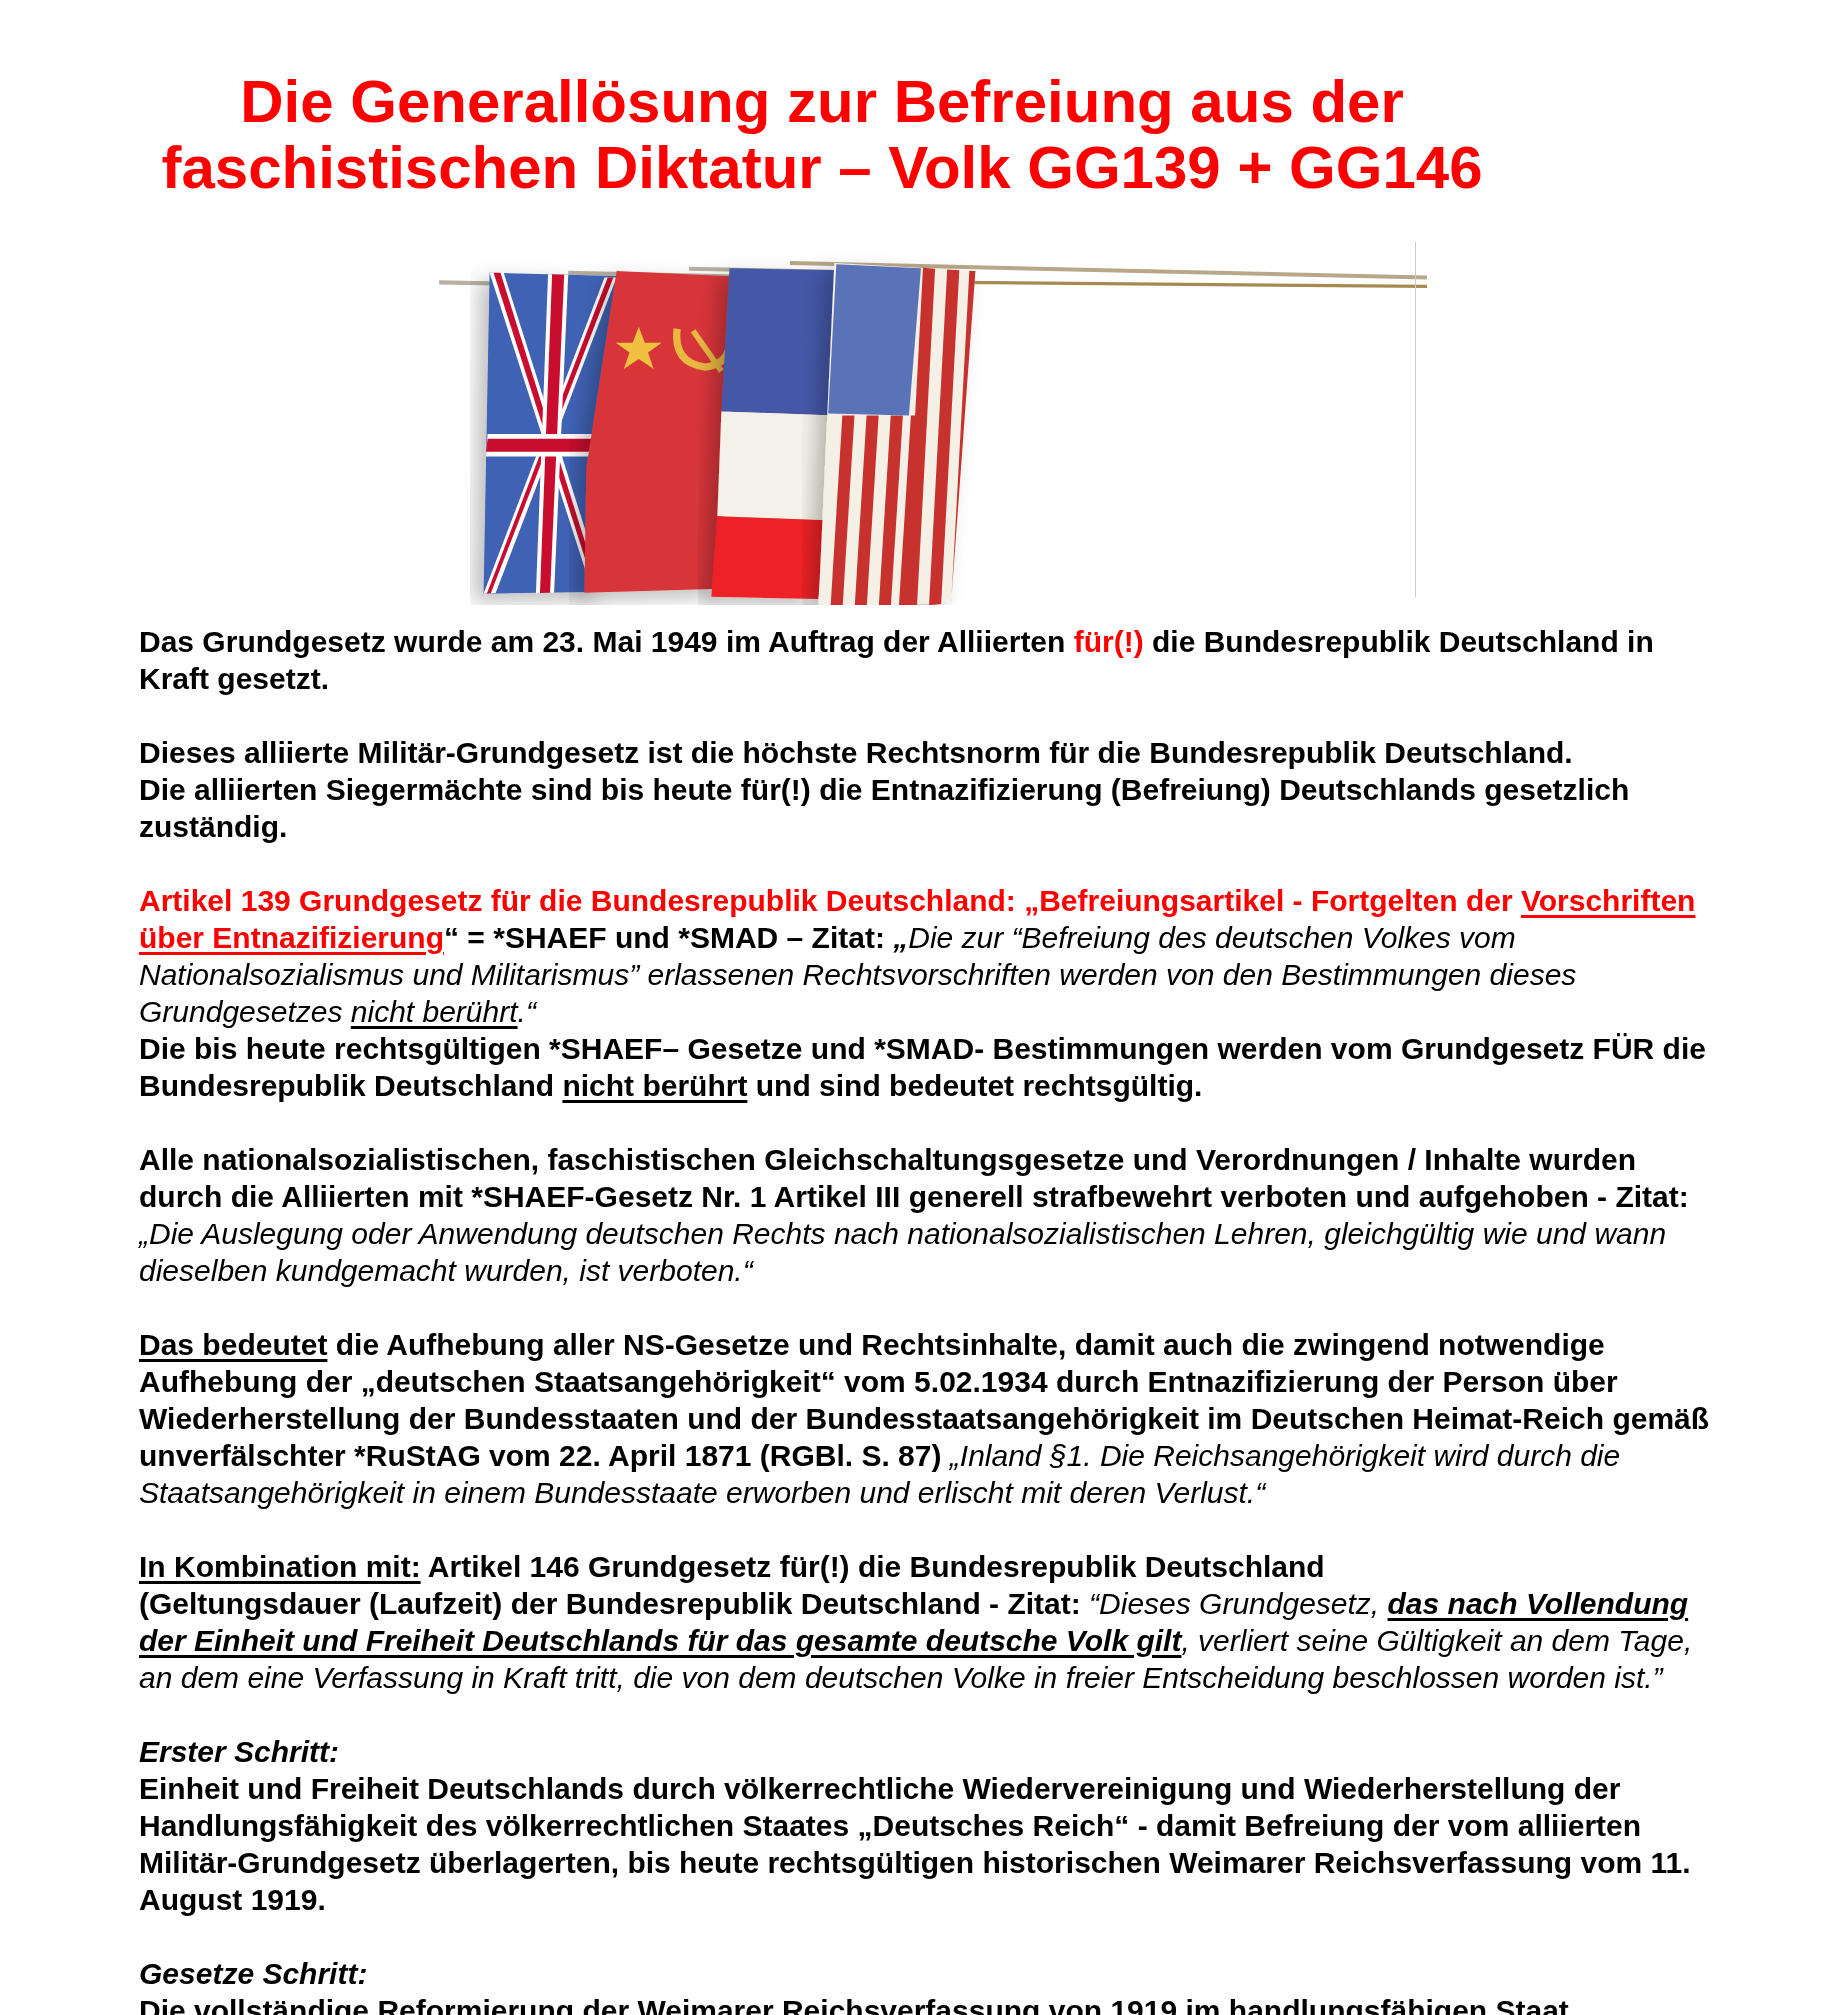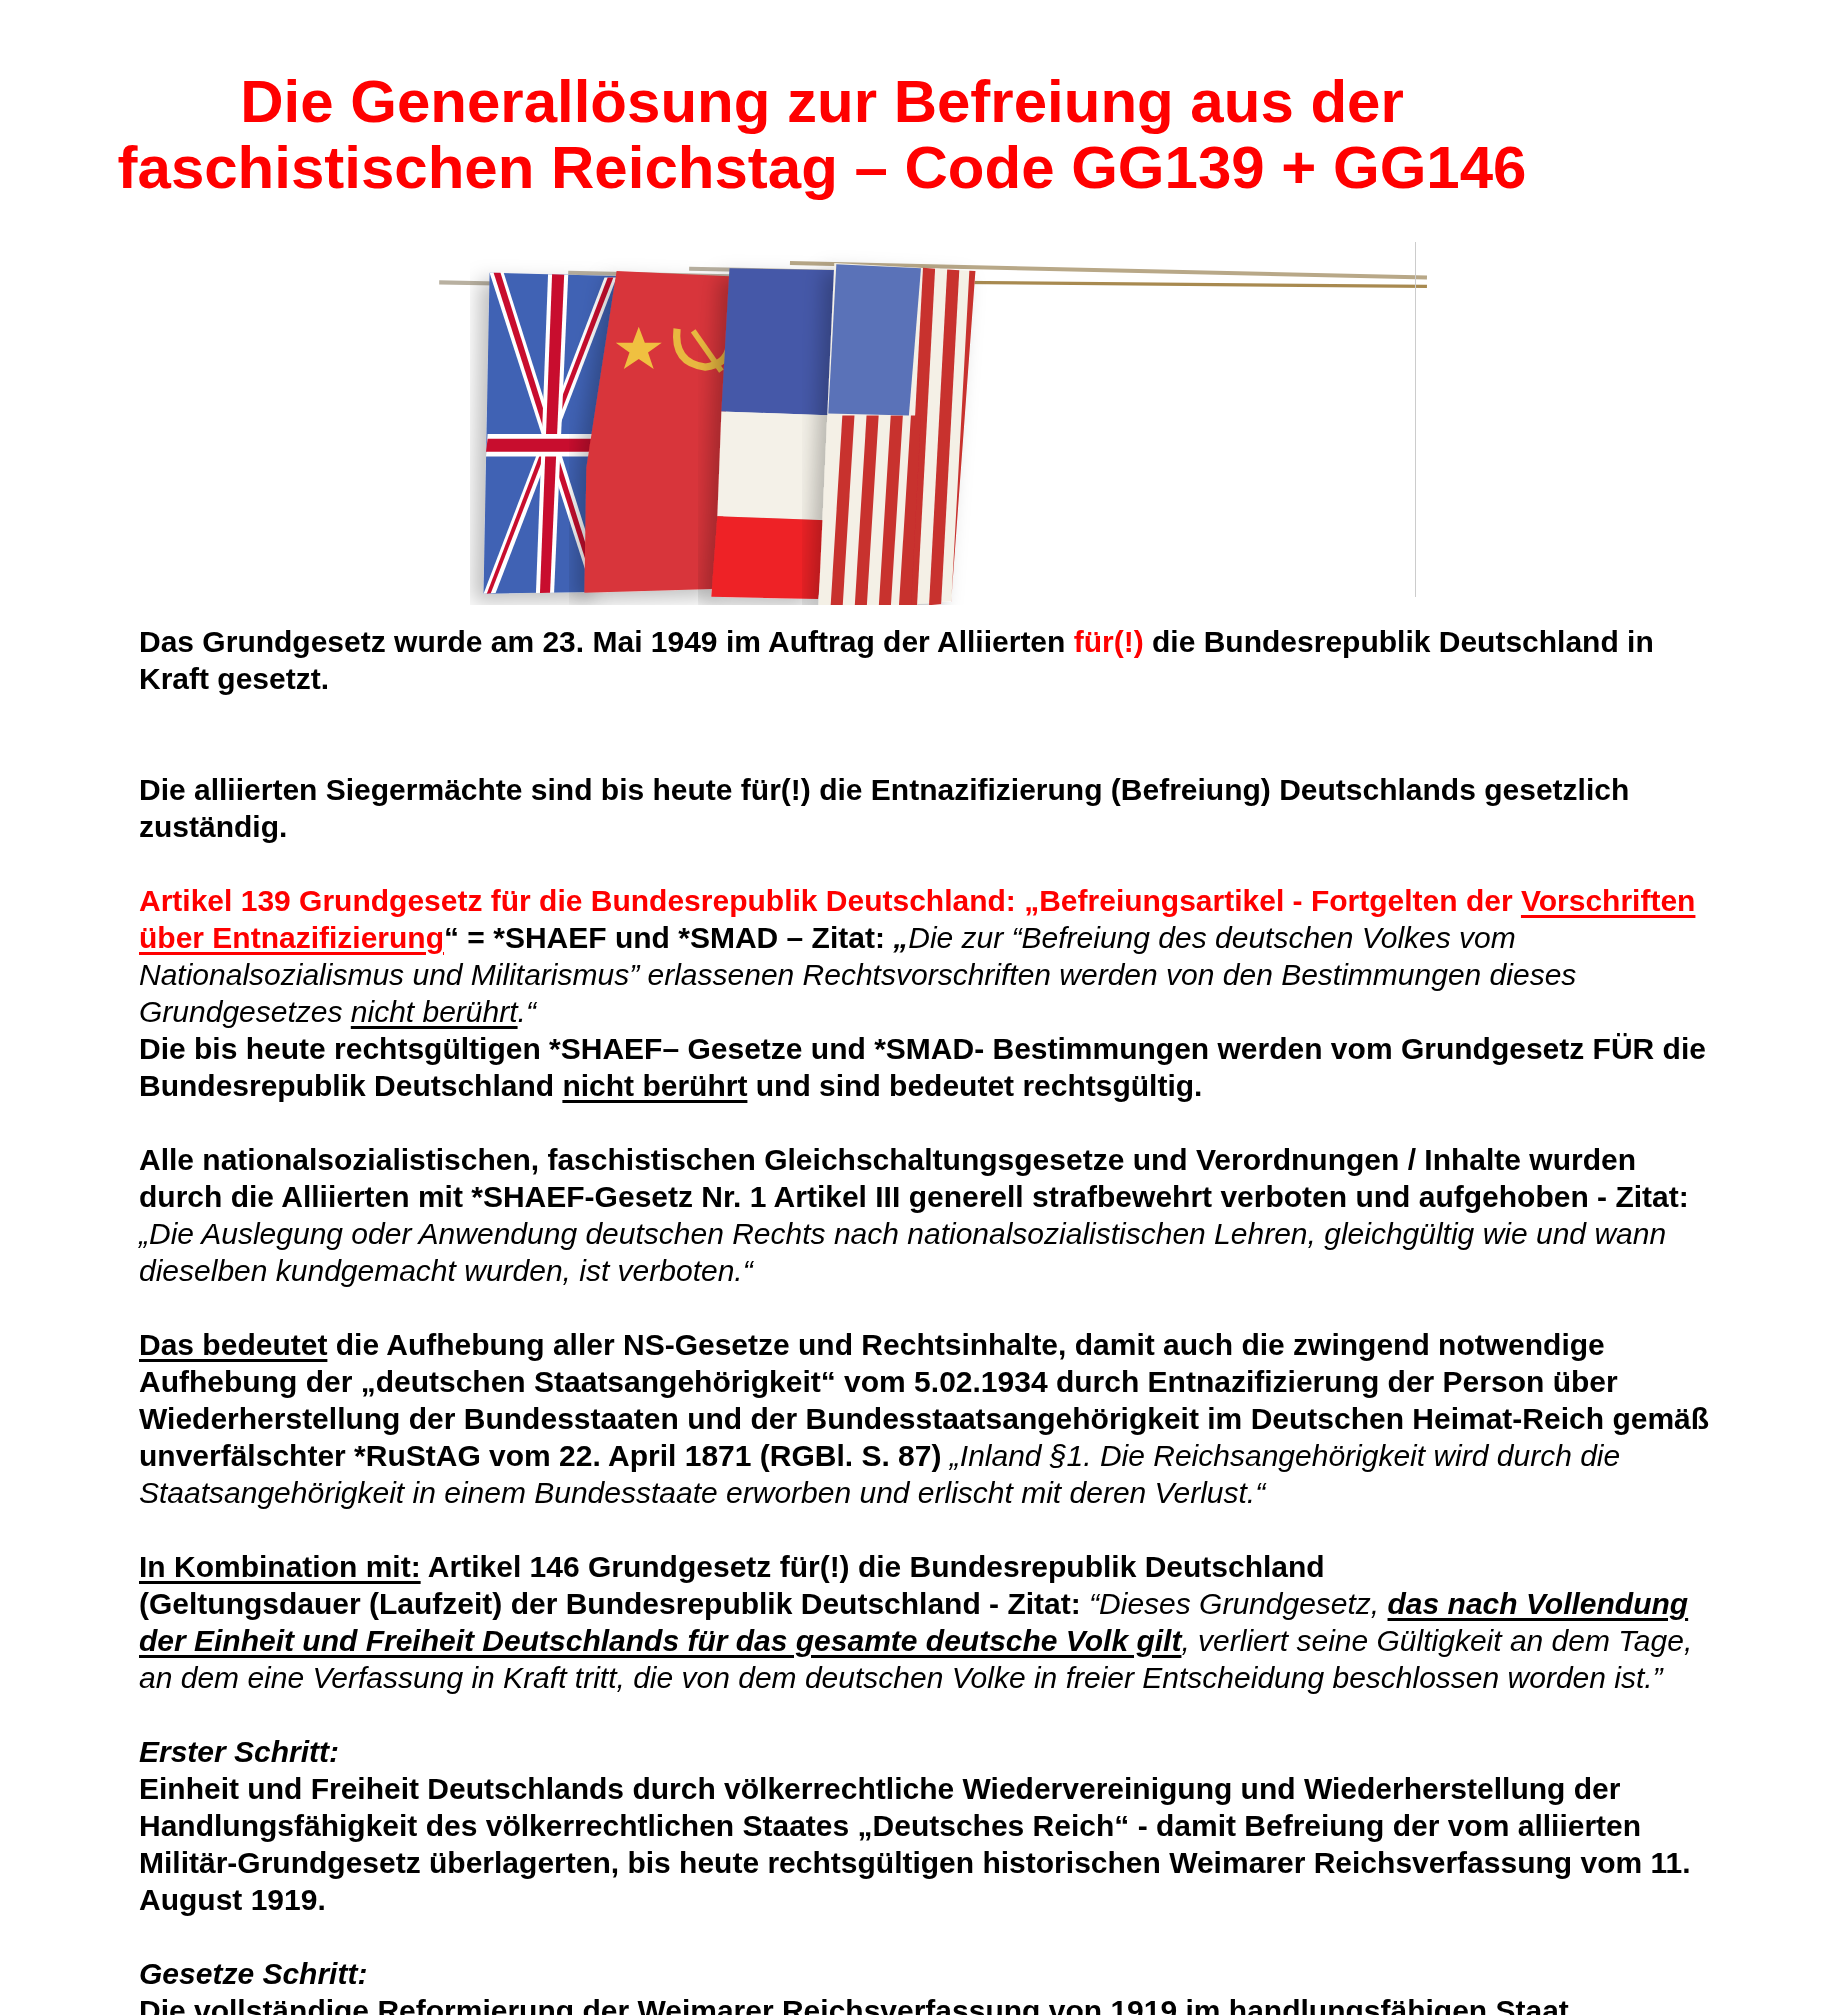--- a/index.html
+++ b/index.html
@@ -26,21 +26,21 @@
   .u { text-decoration: underline; text-decoration-thickness: 3.2px; text-underline-offset: 4px; }
   .rule2 {
     position: absolute; left: 1415px; top: 242px; width: 1.2px; height: 355px; background: #ccc;
   }
 </style>
 </head>
 <body>
 
 <h1 class="title">
   <span>Die Generallösung zur Befreiung aus der</span><br>
-  <span>faschistischen Reichstag – Code GG139 + GG146</span>
+  <span>faschistischen Diktatur – Volk GG139 + GG146</span>
 </h1>
 
 <svg class="flags" viewBox="0 0 2520 900">
   <defs>
     <filter id="shadow" x="-10%" y="-10%" width="130%" height="130%">
       <feDropShadow dx="-25" dy="20" stdDeviation="25" flood-color="#000" flood-opacity="0.25"></feDropShadow>
     </filter>
   </defs>
 
   <g>
@@ -92,21 +92,21 @@
     <polygon points="1045,55 1255,65 1225,430 1025,425" fill="#5a72b8"></polygon>
   </g>
 </svg>
 <div class="rule2"></div>
 
 <div class="content">
 
   <p>
     <span>Das Grundgesetz wurde am 23. Mai 1949 im Auftrag der Alliierten </span><span class="red">für(!)</span><span> die Bundesrepublik Deutschland in Kraft gesetzt.</span><br>
     <br>
-    <br>
+    <span>Dieses alliierte Militär-Grundgesetz ist die höchste Rechtsnorm für die Bundesrepublik Deutschland.</span><br>
     <span>Die alliierten Siegermächte sind bis heute für(!) die Entnazifizierung (Befreiung) Deutschlands gesetzlich zuständig.</span>
   </p>
 
   <p>
     <span class="red">Artikel 139 Grundgesetz für die Bundesrepublik Deutschland: „Befreiungsartikel - Fortgelten der </span><span class="red u">Vorschriften über Entnazifizierung</span><span>“ = *SHAEF und *SMAD – Zitat: </span><span class="itb">„</span><span class="it">Die zur “Befreiung des deutschen Volkes vom Nationalsozialismus und Militarismus” erlassenen Rechtsvorschriften werden von den Bestimmungen dieses Grundgesetzes </span><span class="it u">nicht berührt</span><span class="it">.“</span><br>
     <span>Die bis heute rechtsgültigen *SHAEF– Gesetze und *SMAD- Bestimmungen werden vom Grundgesetz FÜR die Bundesrepublik Deutschland </span><span class="u">nicht berührt</span><span> und sind bedeutet rechtsgültig.</span>
   </p>
 
   <p>
     <span>Alle nationalsozialistischen, faschistischen Gleichschaltungsgesetze und Verordnungen / Inhalte wurden durch die Alliierten mit *SHAEF-Gesetz Nr. 1 Artikel III generell strafbewehrt verboten und aufgehoben - Zitat:</span><br>

